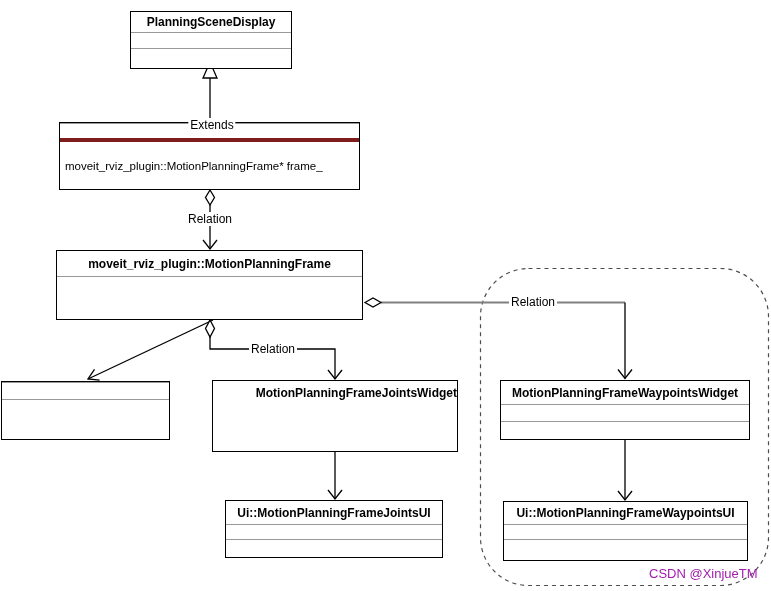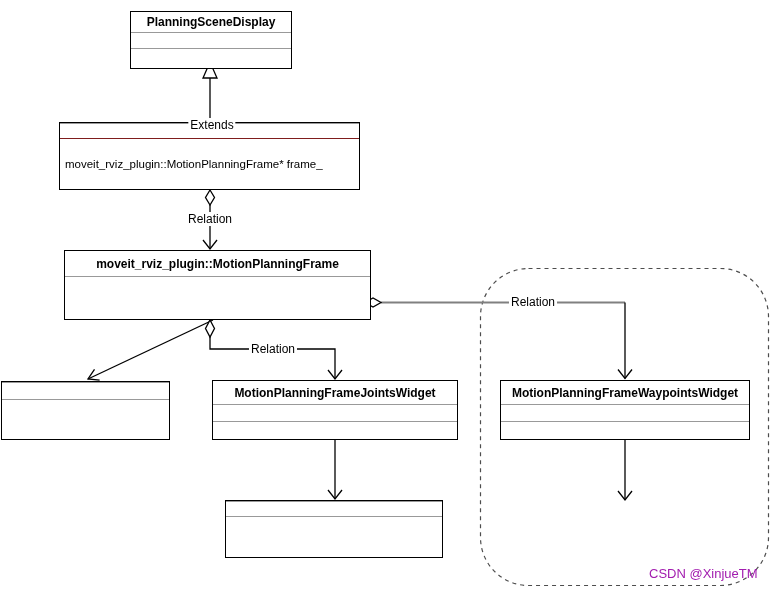--- a/index.html
+++ b/index.html
@@ -11,21 +11,21 @@
   .uml-class{
     position:absolute;z-index:2;background:#fff;border:1.4px solid #000;
     box-sizing:border-box;display:flex;flex-direction:column;
   }
   .uml-title{
     display:flex;align-items:center;justify-content:center;
     font-size:12px;font-weight:bold;white-space:nowrap;overflow:hidden;
   }
   .uml-comp{border-top:1px solid #999;box-sizing:border-box;}
   .uml-attr{
-    border-top:1px solid #7f1d1d;box-sizing:border-box;display:flex;align-items:center;
+    border-top:4px solid #7f1d1d;box-sizing:border-box;display:flex;align-items:center;
     font-size:11.5px;padding-left:5px;white-space:nowrap;overflow:hidden;flex:1;
   }
   .uml-rest{flex:1;}
   .edge-label{
     position:absolute;z-index:3;transform:translate(-50%,-50%);
     background:#fff;padding:0 2px;font-size:12px;line-height:14px;white-space:nowrap;
   }
   .watermark{
     position:absolute;z-index:3;font-size:13px;color:#a21caf;white-space:nowrap;
   }
@@ -83,47 +83,53 @@
     <div class="uml-title" style="height:20px;">PlanningSceneDisplay</div>
     <div class="uml-comp" style="height:16px;"></div>
     <div class="uml-comp uml-rest"></div>
   </div>
 
   <div class="uml-class" style="left:59px;top:122px;width:301px;height:68px;">
     <div class="uml-comp" style="height:15px;"></div>
     <div class="uml-attr">moveit_rviz_plugin::MotionPlanningFrame* frame_</div>
   </div>
 
-  <div class="uml-class" style="left:56px;top:250px;width:307px;height:70px;margin-left:8px;">
+  <div class="uml-class" style="left:56px;top:250px;width:307px;height:70px;">
     <div class="uml-title" style="height:25px;">moveit_rviz_plugin::MotionPlanningFrame</div>
     <div class="uml-comp" style="height:13px;"></div>
   </div>
 
   <div class="uml-class" style="left:1px;top:381px;width:169px;height:59px;">
     <div class="uml-comp" style="height:17px;"></div>
     <div class="uml-comp uml-rest"></div>
   </div>
 
-  <div class="uml-class" style="left:212px;top:380px;width:246px;height:60px;">
+  <div class="uml-class" style="left:212px;top:380px;width:246px;height:72px;align-items:flex-end;">
     <div class="uml-title" style="height:23px;">MotionPlanningFrameJointsWidget</div>
     <div class="uml-comp" style="height:17px;"></div>
     <div class="uml-comp uml-rest"></div>
   </div>
 
   <div class="uml-class" style="left:225px;top:500px;width:218px;height:58px;">
+    <div class="uml-title" style="height:23px;">Ui::MotionPlanningFrameJointsUI</div>
     <div class="uml-comp" style="height:15px;"></div>
     <div class="uml-comp uml-rest"></div>
   </div>
 
   <div class="uml-class" style="left:500px;top:380px;width:250px;height:60px;">
     <div class="uml-title" style="height:23px;">MotionPlanningFrameWaypointsWidget</div>
     <div class="uml-comp" style="height:17px;"></div>
     <div class="uml-comp uml-rest"></div>
   </div>
 
+  <div class="uml-class" style="left:503px;top:501px;width:245px;height:60px;">
+    <div class="uml-title" style="height:22px;">Ui::MotionPlanningFrameWaypointsUI</div>
+    <div class="uml-comp" style="height:15px;"></div>
+    <div class="uml-comp uml-rest"></div>
+  </div>
 
   <div class="edge-label" style="left:212px;top:89px;margin-top:36px;">Extends</div>
   <div class="edge-label" style="left:210px;top:219px;">Relation</div>
   <div class="edge-label" style="left:273px;top:349px;">Relation</div>
   <div class="edge-label" style="left:533px;top:302px;">Relation</div>
 
   <div class="watermark" style="left:649px;top:566px;">CSDN @XinjueTM</div>
 
 </div>
 

